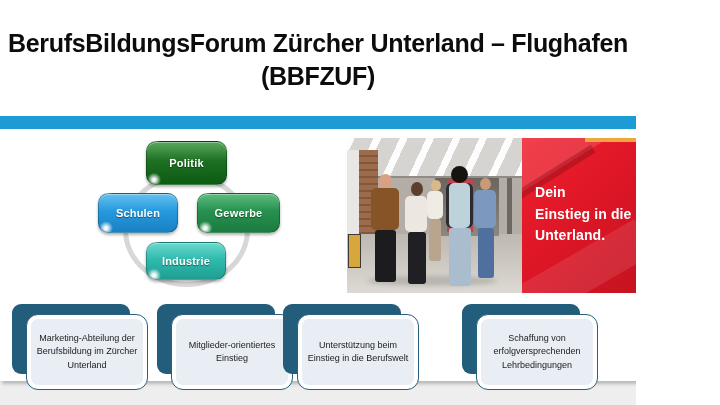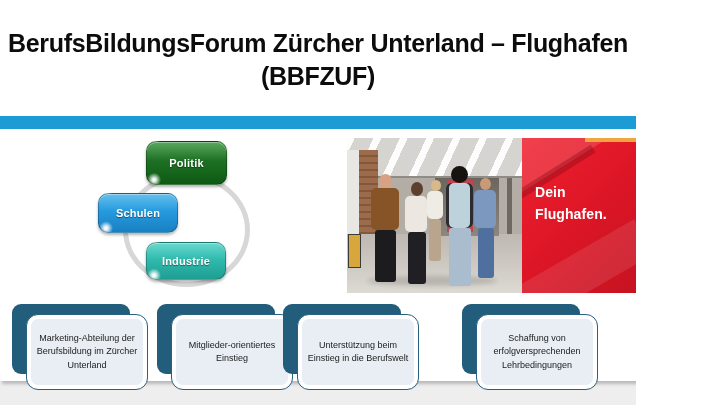--- a/index.html
+++ b/index.html
@@ -121,20 +121,23 @@
   <div class="bar-h"></div>
   <div class="bar-v"></div>
 
   <div class="ring"></div>
   <div class="node node-politik">
     <span>Politik</span>
   </div>
   <div class="node node-schulen">
     <span>Schulen</span>
   </div>
+  <div class="node node-gewerbe">
+    <span>Gewerbe</span>
+  </div>
   <div class="node node-industrie">
     <span>Industrie</span>
   </div>
 
   <div class="photo">
     <div class="ph-wall"></div>
     <div class="ph-floor"></div>
     <div class="ph-ceiling"></div>
     <div class="ph-corridor"></div>
     <div class="ph-redwall"></div>
@@ -177,21 +180,22 @@
     <div class="ph-pink"></div>
     <div class="ph-pinkstripe"></div>
     <div class="ph-redcol"></div>
 
     <div class="poster">
       <div class="poster-streak1"></div>
       <div class="poster-streak2"></div>
       <div class="poster-dark"></div>
       <div class="poster-text">
         <div>Dein</div>
-        <div>Flughafen.</div>
+        <div>Einstieg in die</div>
+        <div>Unterland.</div>
       </div>
     </div>
     <div class="orange-strip"></div>
   </div>
 
   <div class="pillar-group" style="left:12px;">
     <div class="pillar-back"></div>
     <div class="pillar-front">Marketing-Abteilung der Berufsbildung im Zürcher Unterland</div>
   </div>
   <div class="pillar-group" style="left:157px;">

